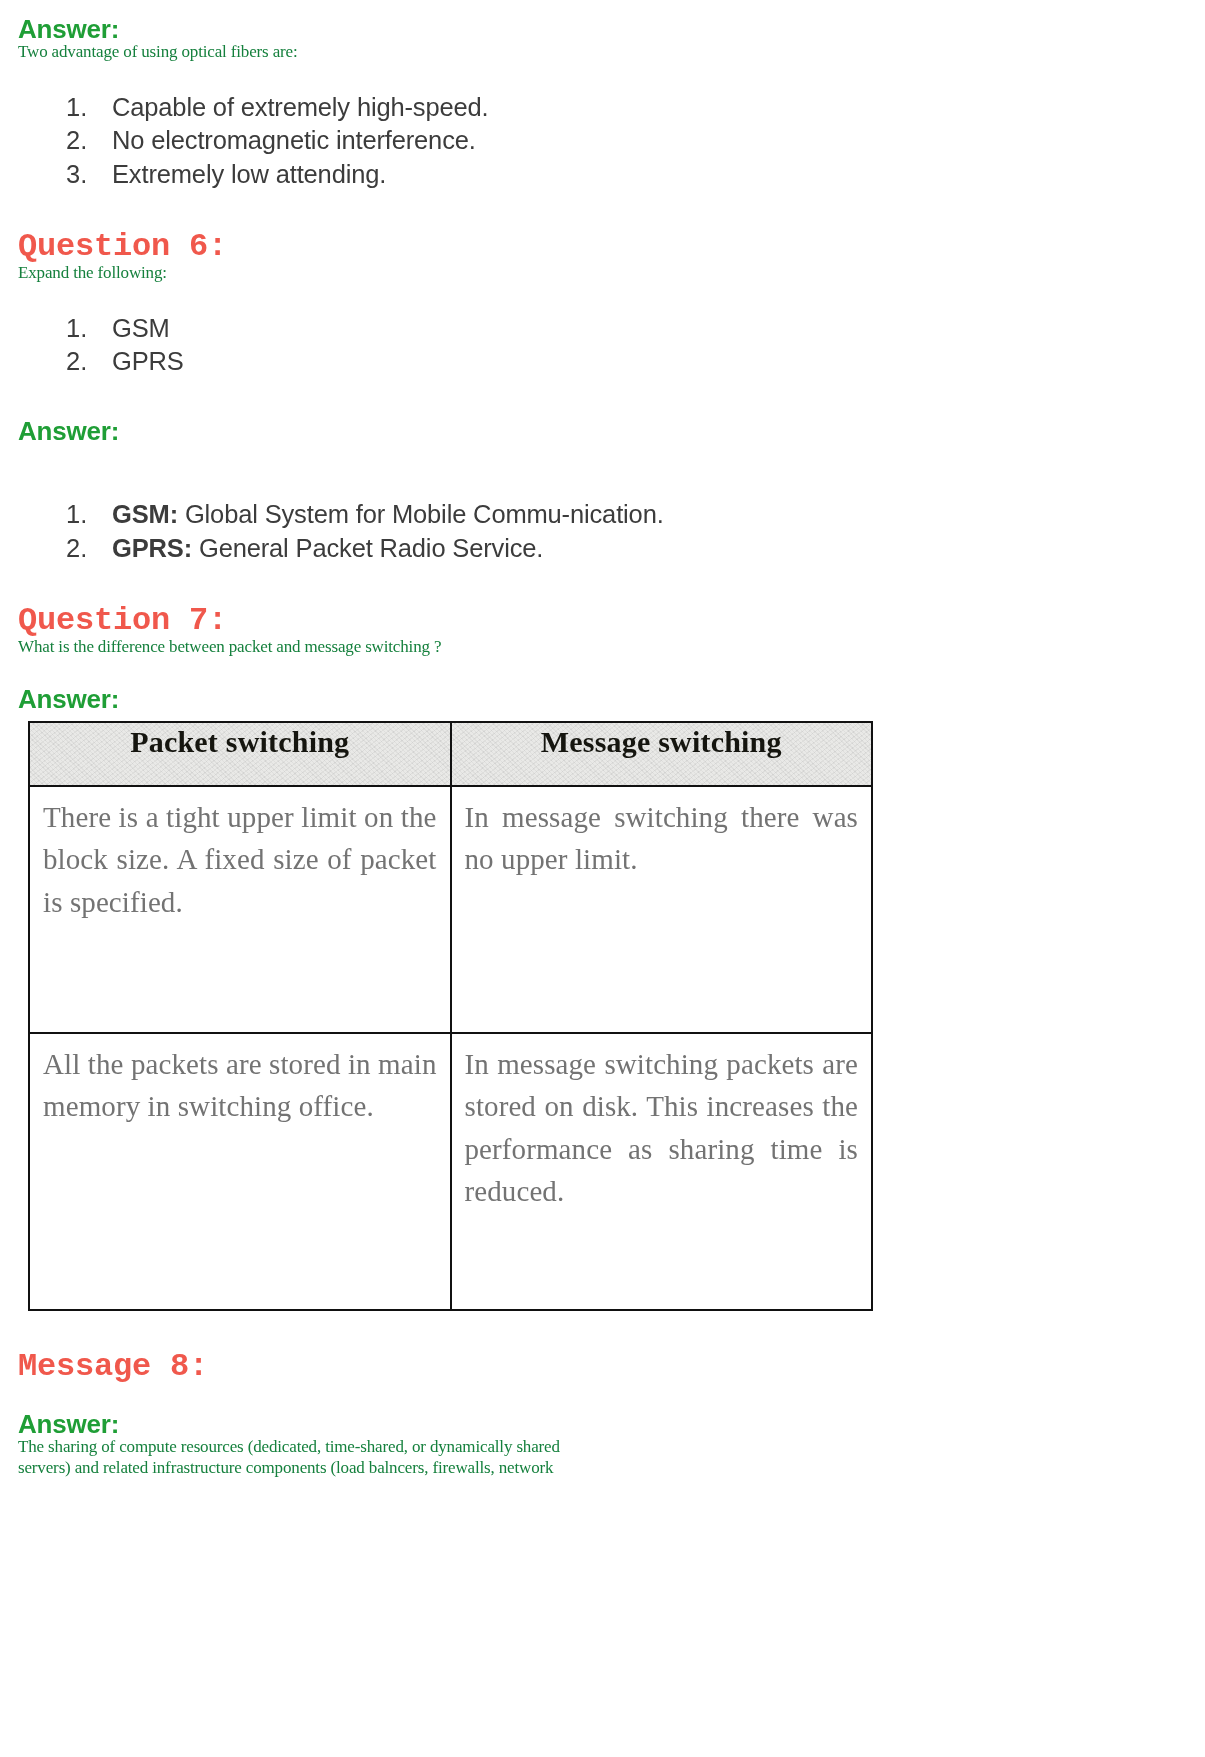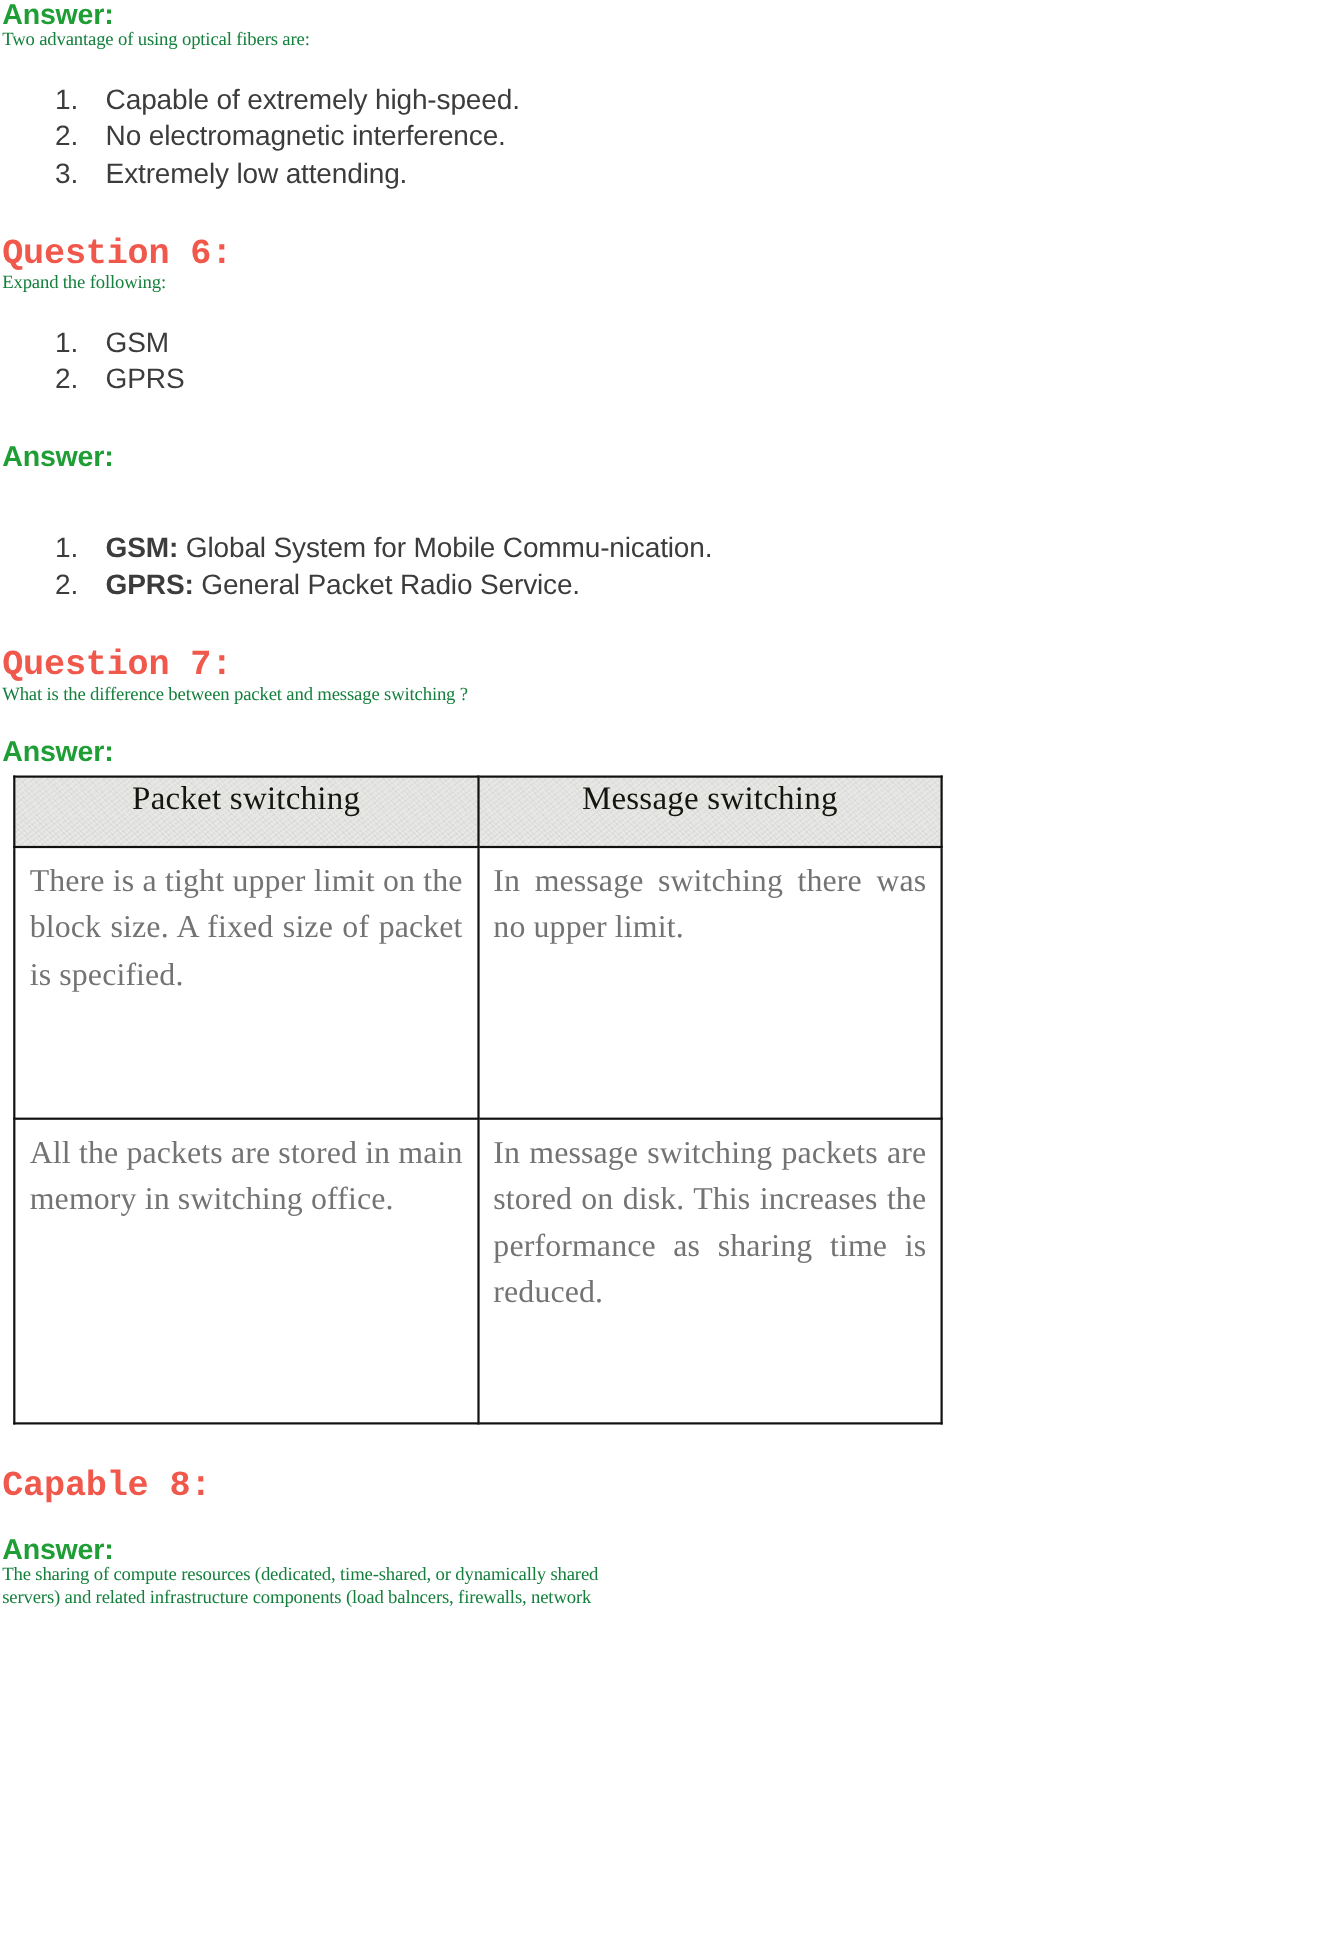--- a/index.html
+++ b/index.html
@@ -15,21 +15,21 @@
     font-family: "Liberation Sans", sans-serif;
     color: #3a3a3a;
     -webkit-font-smoothing: antialiased;
   }
 
   .page {
     position: absolute;
     left: 0; top: 0;
     width: 1205px;
     height: 1757px;
-    padding: 0;
+    padding: 16px;
     box-sizing: border-box;
   }
 
   .heading-answer {
     font-family: "Liberation Sans", sans-serif;
     font-weight: bold;
     font-size: 26px;
     color: #1f9e36;
     line-height: 1.0;
     margin: 0;
@@ -111,21 +111,21 @@
       repeating-linear-gradient(
         -38deg,
         rgba(0,0,0,0.05) 0px,
         rgba(0,0,0,0.05) 1px,
         rgba(255,255,255,0.0) 1px,
         rgba(255,255,255,0.0) 4px
       ),
       #e9e9e7;
     text-align: center;
     font-family: "Liberation Serif", serif;
-    font-weight: normal;
+    font-weight: bold;
     font-size: 30px;
     color: #15150f;
     letter-spacing: 0.2px;
   }
   table.cmp-table th .th-text {
     display: block;
     padding-top: 2px;
   }
   table.cmp-table td {
     font-family: "Liberation Serif", serif;
@@ -222,21 +222,21 @@
             <td>In message switching packets are stored on disk. This increases the performance as sharing time is reduced.</td>
           </tr>
         </tbody>
       </table>
     </div>
   </div>
 
   <div class="gap-l"></div>
 
   <div>
-    <div class="heading-question">Capable 8:</div>
+    <div class="heading-question">Message 8:</div>
   </div>
 
   <div class="gap-m"></div>
 
   <div>
     <div class="heading-answer">Answer:</div>
     <div class="body-line">The sharing of compute resources (dedicated, time-shared, or dynamically shared</div>
     <div class="body-line">servers) and related infrastructure components (load balncers, firewalls, network</div>
   </div>
 

